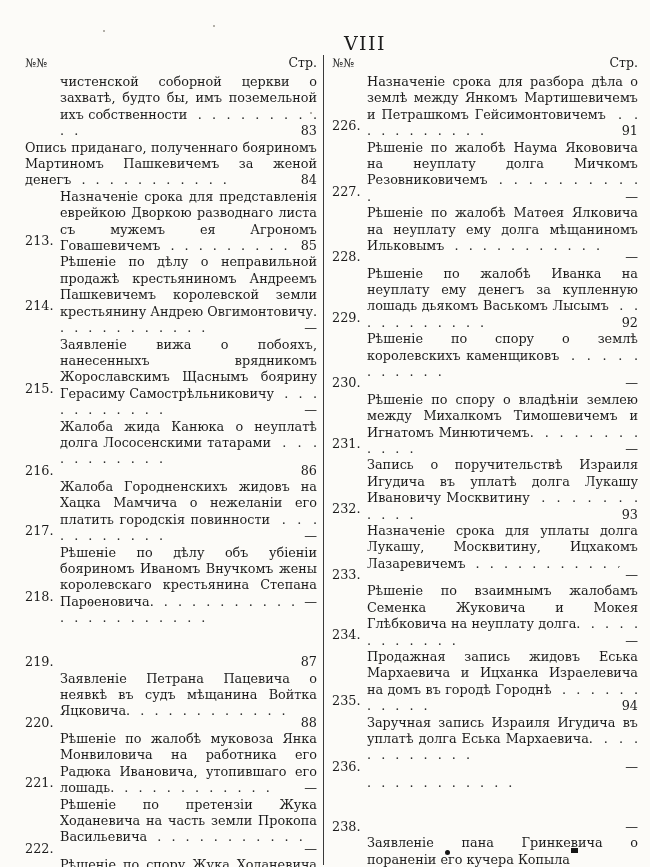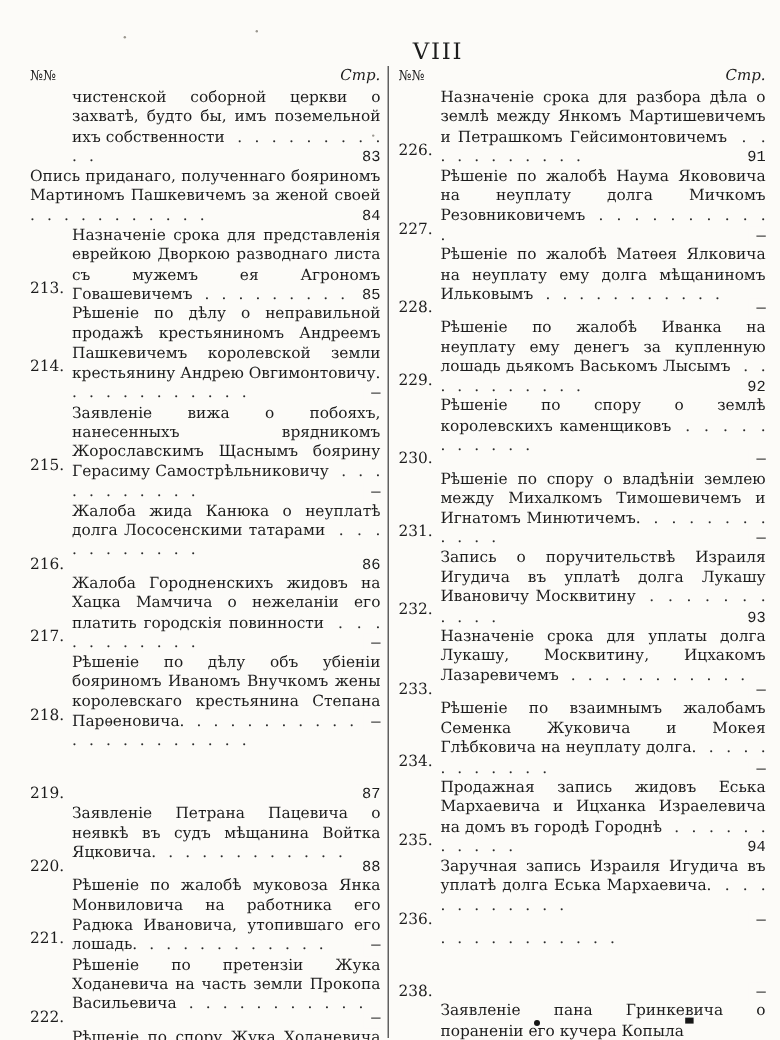--- a/index.html
+++ b/index.html
@@ -33,40 +33,39 @@
   .col-right { flex: 1; border-left: 1px solid #3a3a3a; padding-left: 8px; }
   .col-head {
     display: flex;
     justify-content: space-between;
     align-items: baseline;
     font-size: 12px;
     height: 17px;
     margin-bottom: 2px;
   }
   .col-head .nn  { font-size: 11.5px; }
-  .col-head .stp { font-style: italic; font-size: 12.5px; }
+  .col-head .stp { font-size: 12.5px; }
   .entry {
     display: flex;
     font-size: 12.8px;
     line-height: 16.4px;
     text-align: justify;
   }
   .num  { width: 35px; flex: none; margin-top: 44px; }
   .body { flex: 1; position: relative; }
   .dots::before {
     content: " . . . . . . . . . . .";
     word-spacing: 6px;
     color: #2a2a2a;
   }
   .pg {
     position: absolute;
     right: 0; bottom: 0;
     background: #fcfbf8;
     padding-left: 6px;
-    font-family: Liberation Mono, monospace;
   }
   .ink-mark { position: absolute; background: #161616; }
   .mark-dot    { left: 445px; top: 850px; width: 5px; height: 5px; border-radius: 50%; }
   .mark-square { left: 571px; top: 848px; width: 7px; height: 5px; }
   .speck { position: absolute; background: #9a968e; border-radius: 50%; }
   .speck-1 { left: 213px; top: 25px;  width: 2px; height: 2px; }
   .speck-2 { left: 103px; top: 30px;  width: 2px; height: 2px; }
   .speck-3 { left: 310px; top: 112px; width: 2px; height: 2px; }
 </style>
 </head>
@@ -89,21 +88,21 @@
         <span class="nn">№№</span>
         <span class="stp">Стр.</span>
       </div>
       <div id="col-left-entries">
   <div class="entry">
     <span class="num"></span>
     <span class="body"><span class="txt">чистенской соборной церкви о захватѣ, будто бы, имъ поземельной ихъ собственности</span><span class="dots"></span><span class="pg">83</span></span>
   </div>
 
   <div class="entry">
-    <span class="body"><span class="txt">Опись приданаго, полученнаго бояриномъ Мартиномъ Пашкевичемъ за женой своей</span><span class="dots"></span><span class="pg">84</span></span>
+    <span class="body"><span class="txt">Опись приданаго, полученнаго бояриномъ Мартиномъ Пашкевичемъ за женой денегъ</span><span class="dots"></span><span class="pg">84</span></span>
   </div>
 
   <div class="entry">
     <span class="num">213.</span>
     <span class="body"><span class="txt">Назначеніе срока для представленія еврейкою Дворкою разводнаго листа съ мужемъ ея Агрономъ Говашевичемъ</span><span class="dots"></span><span class="pg">85</span></span>
   </div>
 
   <div class="entry">
     <span class="num">214.</span>
     <span class="body"><span class="txt">Рѣшеніе по дѣлу о неправильной продажѣ крестьяниномъ Андреемъ Пашкевичемъ королевской земли крестьянину Андрею Овгимонтовичу.</span><span class="dots"></span><span class="pg">—</span></span>

